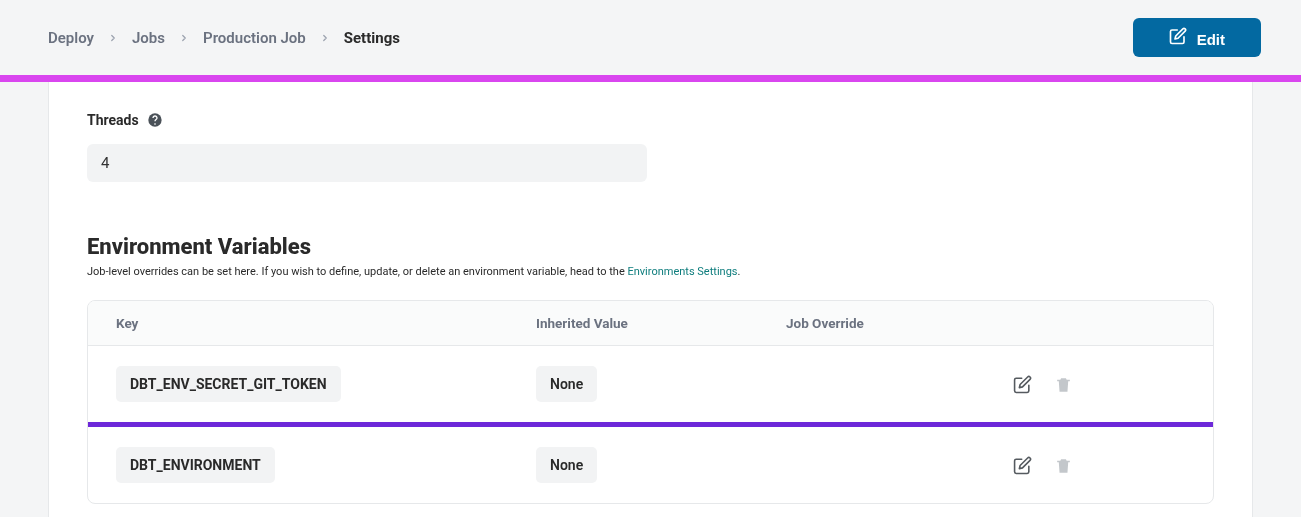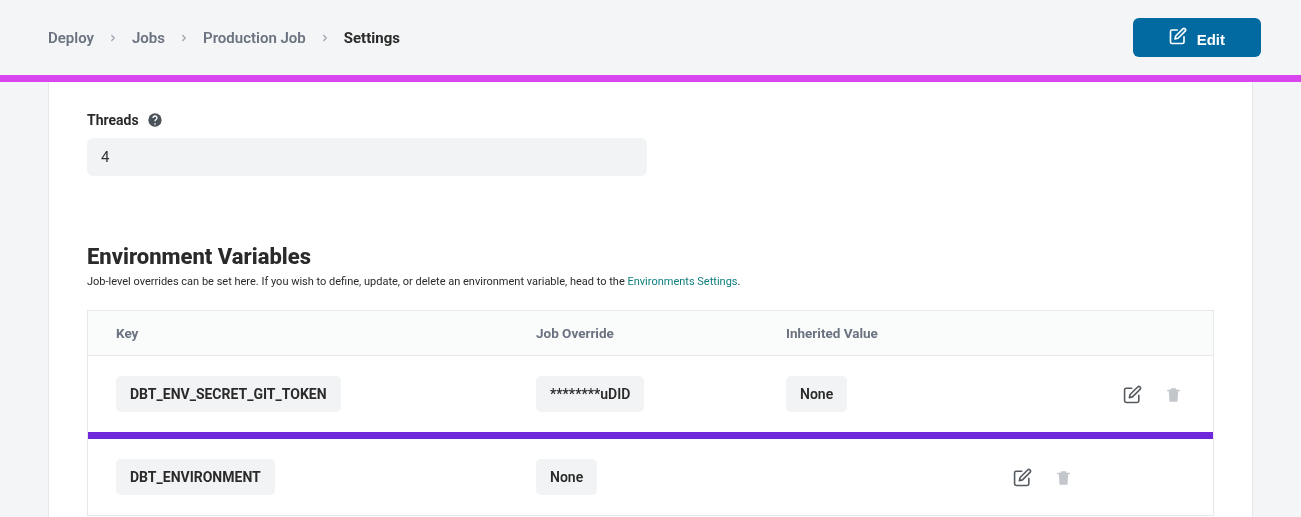--- a/index.html
+++ b/index.html
@@ -68,21 +68,21 @@
       background: #fff;
       border: 1px solid #e6e8ea;
       border-top: none;
       border-radius: 0 0 6px 6px;
       padding: 30px 38px 38px 38px;
     }
     .field-label-row {
       display: flex;
       align-items: flex-end;
       gap: 8px;
-      margin-bottom: 10px;
+      margin-bottom: 16px;
     }
     .field-label {
       font-size: 14px;
       font-weight: 700;
       color: #2a2a2a;
     }
     .help-icon {
       width: 16px;
       height: 16px;
       display: inline-flex;
@@ -99,53 +99,53 @@
       padding: 10px 14px;
       font-size: 15px;
       color: #333;
       width: 560px;
       max-width: 100%;
     }
     .section-title {
       font-size: 22px;
       font-weight: 800;
       color: #2a2a2a;
-      margin-top: 68px;
+      margin-top: 52px;
     }
     .section-desc {
       font-size: 11px;
       color: #2a2a2a;
       margin-top: 6px;
     }
     .section-desc a {
       color: #0e7d7d;
       text-decoration: none;
     }
     .env-table {
       margin-top: 22px;
       border: 1px solid #e6e8ea;
-      border-radius: 0;
+      border-radius: 8px;
       overflow: hidden;
     }
     .env-header {
       display: grid;
       grid-template-columns: 420px 250px 1fr 110px;
       padding: 14px 28px;
       background: #fafbfb;
       border-bottom: 1px solid #e6e8ea;
       font-size: 13.5px;
       font-weight: 700;
       color: #6b7280;
     }
     .env-row {
       display: grid;
       grid-template-columns: 420px 250px 1fr 110px;
       padding: 20px 28px;
       align-items: center;
-      border-bottom: 7px solid #6d28d9;
+      border-bottom: 5px solid #6d28d9;
     }
     .env-row:last-child {
       border-bottom: none;
     }
     .pill {
       display: inline-block;
       background: #f2f3f4;
       border-radius: 5px;
       padding: 10px 14px;
       font-size: 14px;
@@ -232,28 +232,27 @@
     <div class="readonly-input">4</div>
 
     <h2 class="section-title">Environment Variables</h2>
     <p class="section-desc">
       <span>Job-level overrides can be set here. If you wish to define, update, or delete an environment variable, head to the </span><a href="#">Environments Settings</a><span>.</span>
     </p>
 
     <div class="env-table">
       <div class="env-header">
         <div>Key</div>
+        <div>Inherited Value</div>
         <div>Job Override</div>
-        <div>Inherited Value</div>
         <div></div>
       </div>
 
       <div class="env-row">
         <div><span class="pill">DBT_ENV_SECRET_GIT_TOKEN</span></div>
-        <div><span class="pill value">********uDID</span></div>
         <div><span class="pill value">None</span></div>
         <div class="actions">
           <button class="icon-btn edit">
             <svg viewBox="0 0 24 24" stroke-width="2" stroke-linecap="round" stroke-linejoin="round">
                 <path d="M11 4H4a2 2 0 0 0-2 2v14a2 2 0 0 0 2 2h14a2 2 0 0 0 2-2v-7"></path>
                 <path d="M18.5 2.5a2.12 2.12 0 0 1 3 3L12 15l-4 1 1-4 9.5-9.5z"></path>
               </svg>
           </button>
           <button class="icon-btn delete">
             <svg viewBox="0 0 24 24">

